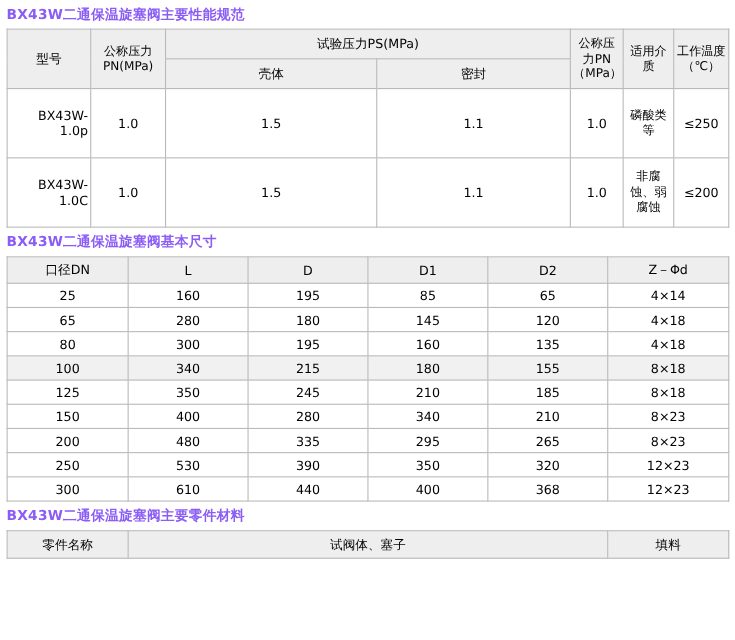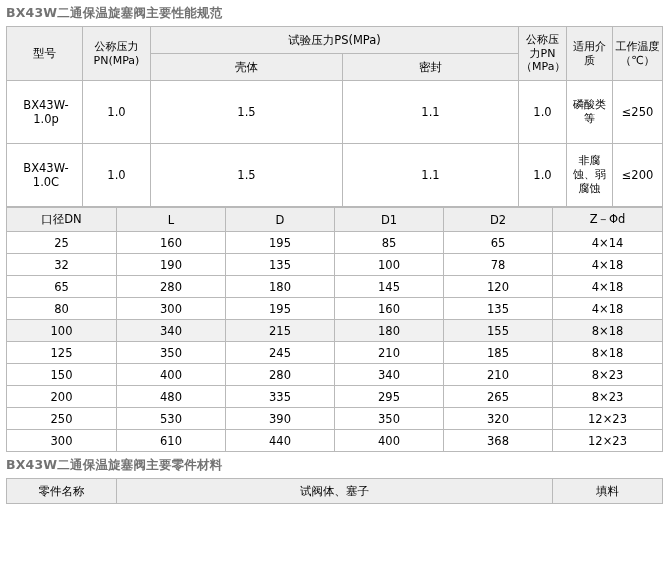--- a/index.html
+++ b/index.html
@@ -17,21 +17,21 @@
   }
   .page {
     width: 668px;
     padding: 0;
     box-sizing: border-box;
   }
   .section-title {
     font-weight: bold;
     font-size: 12.5px;
     padding: 5px 0 4px 6px;
-    color: #737373;
+    color: #8b5cf6;
     letter-spacing: 0.2px;
   }
   table {
     border-collapse: collapse;
     width: 656px;
     margin-left: 6px;
     table-layout: fixed;
   }
   td, th {
     border: 1px solid #b9b9b9;
@@ -50,21 +50,21 @@
   
   #t1 td { height: 22px; }
   #t1 .tall { height: 38px; }
   #t1 .tall2 { height: 58px; }
   .small-txt { font-size: 11px; line-height: 1.25; }
   
   #t2 td { height: 17px; font-size: 11.5px; }
   #t2 .hdr td { height: 19px; }
   
   #t3 td { height: 20px; }
-  .left-pad { text-align: center; padding-left: 5px; }
+  .left-pad { text-align: right; padding-left: 5px; }
   .wm {
     position: relative;
   }
 </style>
 </head>
 <body>
 
 <div class="page wm">
 
   <div class="section-title">BX43W二通保温旋塞阀主要性能规范</div>
@@ -106,20 +106,21 @@
         <td class="tall2">1.0</td>
         <td class="tall2">1.5</td>
         <td class="tall2">1.1</td>
         <td class="tall2">1.0</td>
         <td class="tall2 small-txt">非腐蚀、弱腐蚀</td>
         <td class="tall2">≤200</td>
       </tr>
     </tbody>
   </table>
 
+  <div class="section-title">BX43W二通保温旋塞阀基本尺寸</div>
 
   <table id="t2">
     <colgroup>
       <col style="width:110px">
       <col style="width:109px">
       <col style="width:109px">
       <col style="width:109px">
       <col style="width:109px">
       <col style="width:110px">
     </colgroup>
@@ -132,28 +133,20 @@
         <td>D2</td>
         <td>Z－Φd</td>
       </tr>
       <tr>
         <td>25</td>
         <td>160</td>
         <td>195</td>
         <td>85</td>
         <td>65</td>
         <td>4×14</td>
-      </tr>
-      <tr>
-        <td>32</td>
-        <td>190</td>
-        <td>135</td>
-        <td>100</td>
-        <td>78</td>
-        <td>4×18</td>
       </tr>
       <tr>
         <td>65</td>
         <td>280</td>
         <td>180</td>
         <td>145</td>
         <td>120</td>
         <td>4×18</td>
       </tr>
       <tr>

